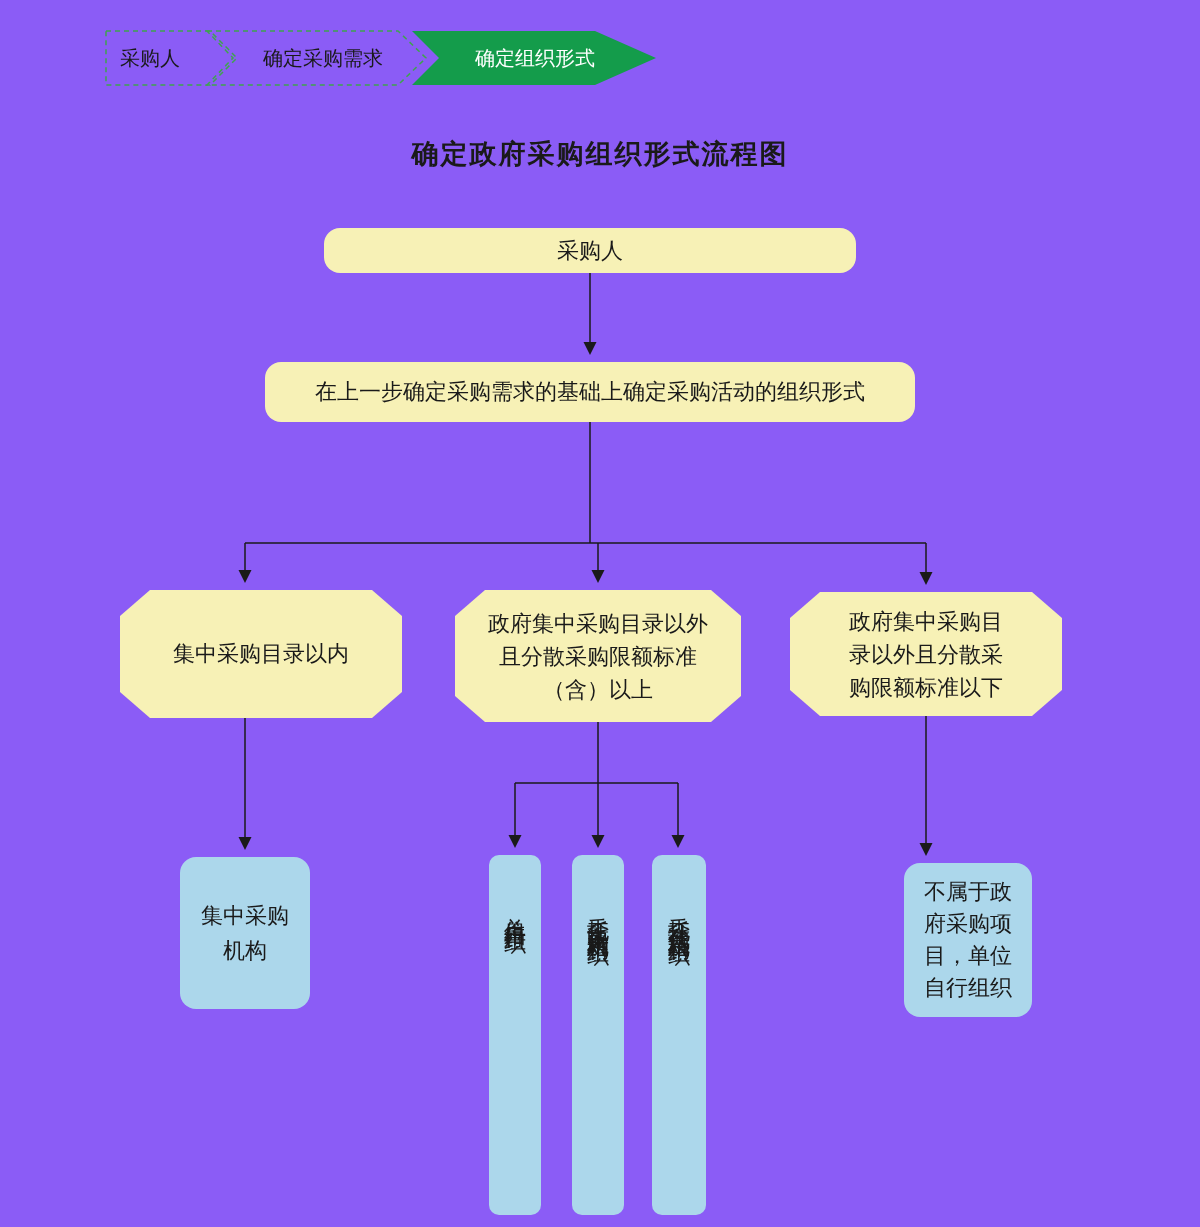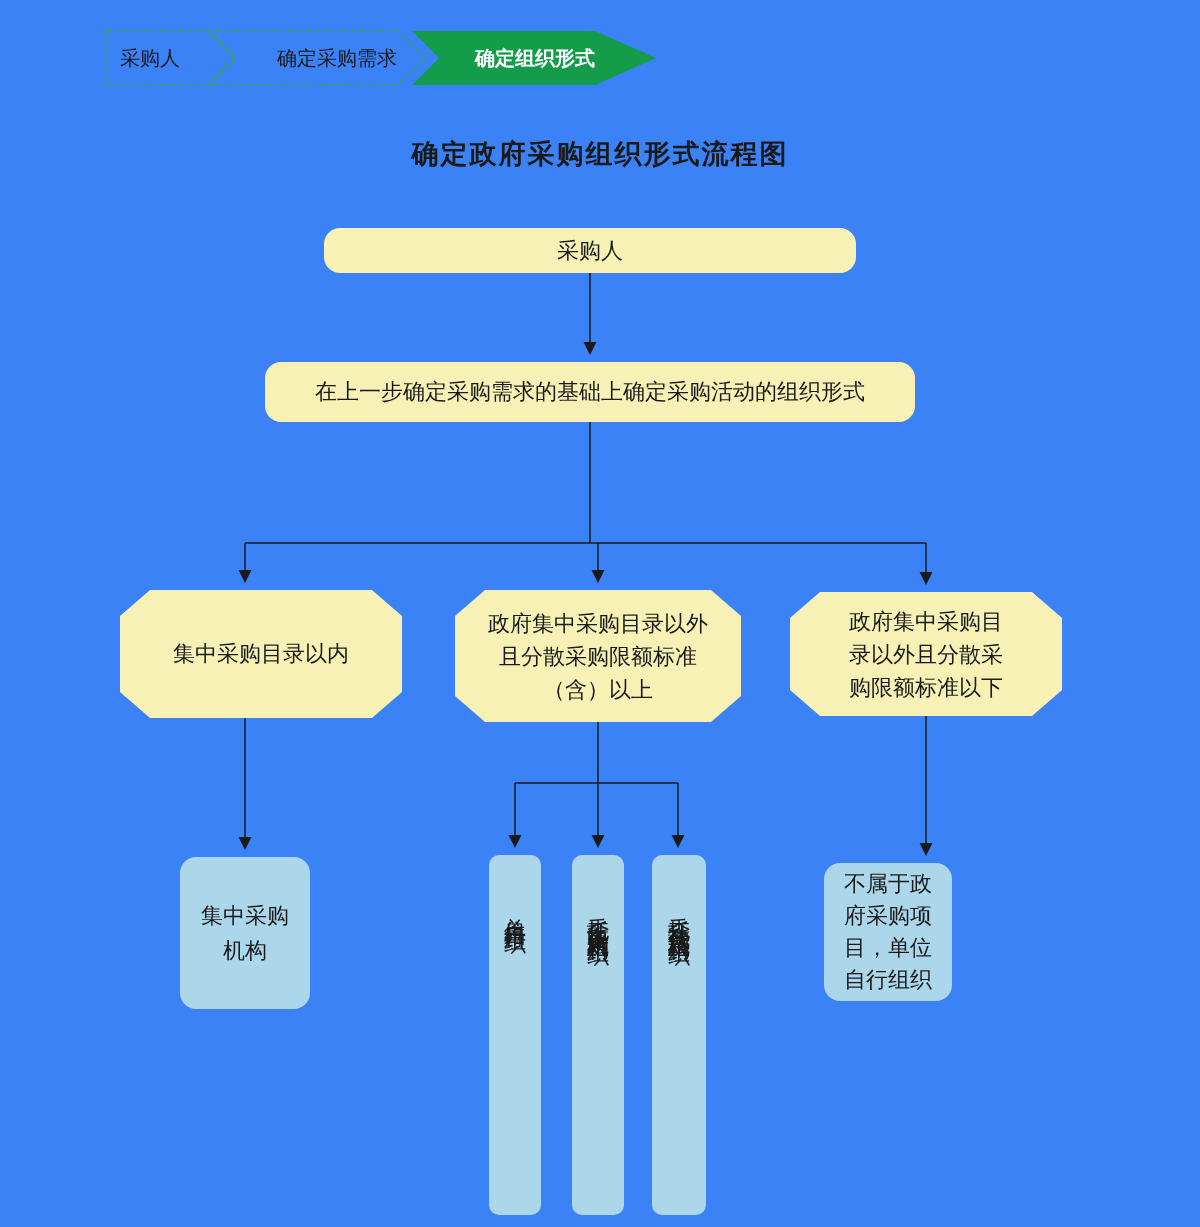--- a/index.html
+++ b/index.html
@@ -1,26 +1,26 @@
 <!DOCTYPE html>
 <html><head>
 <meta charset="utf-8">
 <style>
   * { margin:0; padding:0; box-sizing:border-box; }
   html,body { background:#ffffff; }
   body { font-family:"Liberation Serif","DejaVu Serif",serif; color:#1a1a1a; }
-  .canvas { position:relative; width:1200px; height:1227px; background:#3b82f6; overflow:hidden; }
+  .canvas { position:relative; width:1200px; height:1227px; background:#8b5cf6; overflow:hidden; }
 
   
   .breadcrumb-svg { position:absolute; left:100px; top:28px; }
   .crumb { position:absolute; top:46px; height:24px; line-height:24px; text-align:center;
            font-size:20px; color:#1a1a1a; }
   .crumb.c1 { left:110px; width:80px; }
-  .crumb.c2 { left:262px; width:150px; }
-  .crumb.c3 { left:460px; width:150px; color:#ffffff; font-weight:bold; }
+  .crumb.c2 { left:248px; width:150px; }
+  .crumb.c3 { left:460px; width:150px; color:#ffffff; font-weight:normal; }
 
   
   .title { position:absolute; left:0; top:136px; width:1200px; text-align:center;
            font-size:27px; font-weight:bold; letter-spacing:2px; }
 
   
   .connectors { position:absolute; left:0; top:0; pointer-events:none; }
 
   
   .box { position:absolute; display:flex; align-items:center; justify-content:center;
@@ -34,21 +34,21 @@
   .node-step2 { left:265px; top:362px; width:650px; height:60px; }
 
   .chamfer { clip-path: polygon(30px 0, calc(100% - 30px) 0, 100% 26px,
              100% calc(100% - 26px), calc(100% - 30px) 100%, 30px 100%,
              0 calc(100% - 26px), 0 26px); }
   .branch-left  { left:120px; top:590px; width:282px; height:128px; }
   .branch-mid   { left:455px; top:590px; width:286px; height:132px; line-height:1.5; }
   .branch-right { left:790px; top:592px; width:272px; height:124px; line-height:1.5; }
 
   .result-left  { left:180px; top:857px; width:130px; height:152px; line-height:1.6; }
-  .result-right { left:824px; top:863px; width:128px; height:138px; line-height:1.45;align-items:center; }
+  .result-right { left:904px; top:863px; width:128px; height:154px; line-height:1.45;align-items:center; }
 
   .vbox { position:absolute; top:855px; width:52px; height:360px; background:#acd7eb;
           border-radius:10px; display:flex; justify-content:center; align-items:flex-start;
           padding-top:45px; font-size:22px; }
   .vbox .vtext { writing-mode:vertical-rl; text-orientation:upright; letter-spacing:3px; }
   .vbox.v1 { left:489px; }
   .vbox.v2 { left:572px; }
   .vbox.v3 { left:652px; width:54px; }
 </style>
 </head>

